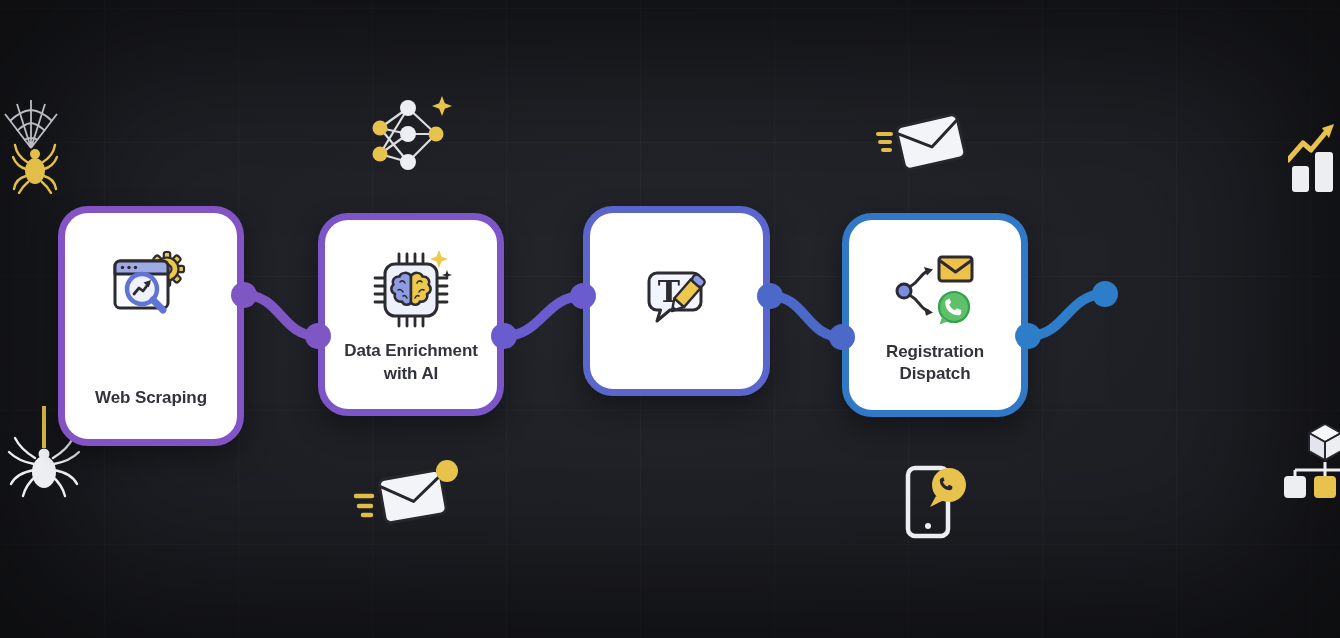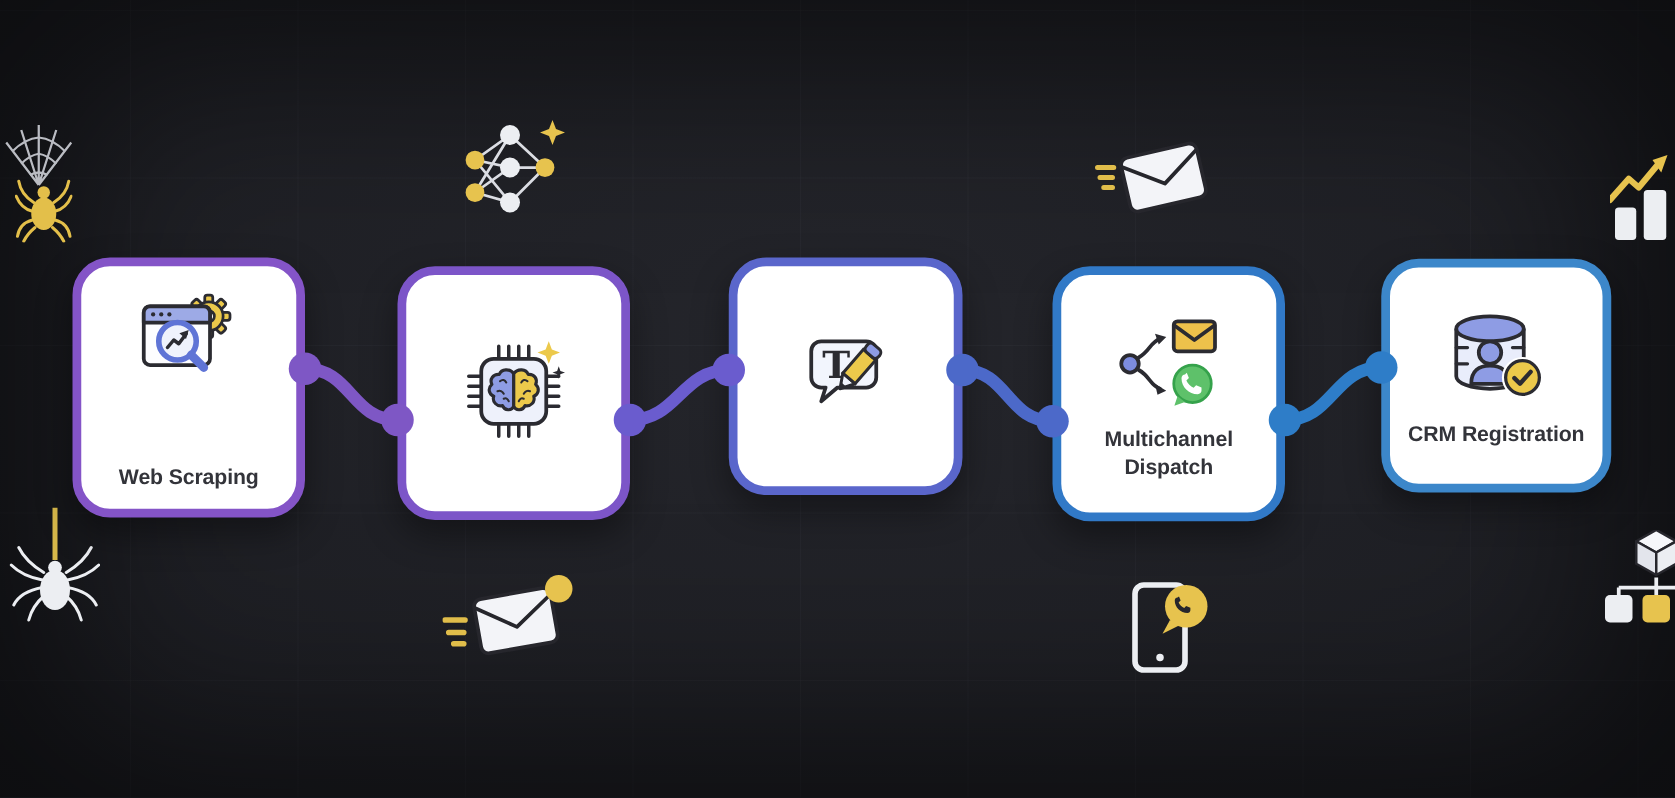--- a/index.html
+++ b/index.html
@@ -120,21 +120,21 @@
       <polygon points="32,9 16,18 16,36 32,27" fill="#eceef2"></polygon>
     </g>
     <g stroke="#eceef2" stroke-width="3" fill="none">
       <path d="M43 38 V46 M13 46 H73 M13 46 V52 M43 46 V52 M73 46 V52"></path>
     </g>
     <rect x="2" y="52" width="22" height="22" rx="4" fill="#eceef2"></rect>
     <rect x="32" y="52" width="22" height="22" rx="4" fill="#e7c34e"></rect>
     <rect x="62" y="52" width="22" height="22" rx="4" fill="#eceef2"></rect>
   </svg>
 
-  <div class="card" style="left: 58px; top: 206px; width: 186px; height: 208px; gap: 48px; --bc: #8454c7;">
+  <div class="card" style="left: 58px; top: 206px; width: 186px; height: 240px; gap: 48px; --bc: #8454c7;">
     <svg class="icon" width="90" height="92" viewBox="0 0 90 90">
       <g transform="translate(61,25)">
         <g fill="#ecc94b" stroke="#2b2b31" stroke-width="2.2" stroke-linejoin="round">
           <rect x="-3.2" y="-17" width="6.4" height="8" rx="2"></rect>
           <rect x="-3.2" y="-17" width="6.4" height="8" rx="2" transform="rotate(45)"></rect>
           <rect x="-3.2" y="-17" width="6.4" height="8" rx="2" transform="rotate(90)"></rect>
           <rect x="-3.2" y="-17" width="6.4" height="8" rx="2" transform="rotate(135)"></rect>
           <rect x="-3.2" y="-17" width="6.4" height="8" rx="2" transform="rotate(180)"></rect>
           <rect x="-3.2" y="-17" width="6.4" height="8" rx="2" transform="rotate(225)"></rect>
           <rect x="-3.2" y="-17" width="6.4" height="8" rx="2" transform="rotate(270)"></rect>
@@ -165,20 +165,21 @@
         <path d="M71 33 H81 M71 41 H81 M71 49 H81 M71 57 H81"></path>
       </g>
       <rect x="19" y="19" width="52" height="52" rx="10" fill="#eef1fb" stroke="#2b2b31" stroke-width="3"></rect>
       <path d="M45 31 C42 26.5 35 27 33.5 31.5 C28.5 31 25.5 35.5 27.5 39.5 C24 42.5 25 47.5 29 49 C27.5 53.5 31.5 57.5 36 56.5 C37.5 60.5 43.5 61 45 57 Z" fill="#8e9ce4" stroke="#2b2b31" stroke-width="2.5" stroke-linejoin="round"></path>
       <path d="M45 31 C48 26.5 55 27 56.5 31.5 C61.5 31 64.5 35.5 62.5 39.5 C66 42.5 65 47.5 61 49 C62.5 53.5 58.5 57.5 54 56.5 C52.5 60.5 46.5 61 45 57 Z" fill="#ecc94b" stroke="#2b2b31" stroke-width="2.5" stroke-linejoin="round"></path>
       <path d="M34 37 c2 -2 4 -1 5 1 M32 45 c2 -1 4 0 5 2 M37 51 c2 -1 3 0 4 2" fill="none" stroke="#2b2b31" stroke-width="1.6" stroke-linecap="round"></path>
       <path d="M56 37 c-2 -2 -4 -1 -5 1 M58 45 c-2 -1 -4 0 -5 2 M53 51 c-2 -1 -3 0 -4 2" fill="none" stroke="#2b2b31" stroke-width="1.6" stroke-linecap="round"></path>
       <path d="M73 5 L75.5 11.5 L82 14 L75.5 16.5 L73 23 L70.5 16.5 L64 14 L70.5 11.5 Z" fill="#ecc94b"></path>
       <path d="M81 25 L82.3 28.7 L86 30 L82.3 31.3 L81 35 L79.7 31.3 L76 30 L79.7 28.7 Z" fill="#2b2b31"></path>
     </svg>
+    <div class="label">Data Enrichment with AI</div>
   </div>
 
   <div class="card" style="left: 583px; top: 206px; width: 187px; height: 190px; --bc: #5a66cb;">
     <svg class="icon" width="90" height="92" viewBox="0 0 90 90">
       <path d="M25 19 H61 C65.4 19 69 22.6 69 27 V48 C69 52.4 65.4 56 61 56 H38 L25 67 L28.5 56 H25 C20.6 56 17 52.4 17 48 V27 C17 22.6 20.6 19 25 19 Z" fill="#f2f5fd" stroke="#2b2b31" stroke-width="3" stroke-linejoin="round"></path>
       <text x="37" y="48" font-size="30" font-weight="bold" font-family="'DejaVu Serif',serif" fill="#2b2b31" text-anchor="middle">T</text>
       <g transform="translate(40,57) rotate(-49)">
         <polygon points="0,0 11,-6.5 11,6.5" fill="#f0f3fc" stroke="#2b2b31" stroke-width="2.4" stroke-linejoin="round"></polygon>
         <polygon points="0,0 4.5,-2.7 4.5,2.7" fill="#2b2b31"></polygon>
         <rect x="11" y="-6.5" width="25" height="13" fill="#ecc94b" stroke="#2b2b31" stroke-width="2.4"></rect>
@@ -193,36 +194,23 @@
       <path d="M21 40 C30 35 30 28 38 25" fill="none" stroke="#2b2b31" stroke-width="3" stroke-linecap="round"></path>
       <polygon points="43,23.5 34,21 37,29.5" fill="#2b2b31"></polygon>
       <path d="M21 50 C30 55 30 62 38 65" fill="none" stroke="#2b2b31" stroke-width="3" stroke-linecap="round"></path>
       <polygon points="43,66.5 34,61 36,69.8" fill="#2b2b31"></polygon>
       <rect x="49" y="11" width="33" height="24" rx="3" fill="#eec14b" stroke="#2b2b31" stroke-width="3"></rect>
       <path d="M49 14 L65.5 26 L82 14" fill="none" stroke="#2b2b31" stroke-width="3" stroke-linejoin="round"></path>
       <circle cx="64" cy="61" r="15" fill="#5ec16a" stroke="#35a24b" stroke-width="2.2"></circle>
       <path d="M52 71 L49.5 78.5 L58 75.5 Z" fill="#5ec16a"></path>
       <path d="M58 53.5 c-1.5 0 -2.8 1.3 -2.8 3 c0 7 5.8 12.8 13 12.8 c1.7 0 3 -1.3 3 -2.9 l0 -2.4 -4.3 -1.8 -2 2 c-2.6 -1.2 -4.7 -3.2 -5.8 -5.8 l2 -2 -1.7 -4.2 Z" fill="#fff"></path>
     </svg>
-    <div class="label">Multichannel Dispatch</div>
-  </div>
-
-  <div class="card" style="left: 1105px; top: 207px; width: 184px; height: 187px; --bc: #3c87ca;">
-    <svg class="icon" width="90" height="92" viewBox="0 0 90 90">
-      <path d="M13 21 V59 C13 64.5 25 69 40 69 C55 69 67 64.5 67 59 V21" fill="#e9edfb" stroke="#2b2b31" stroke-width="3"></path>
-      <ellipse cx="40" cy="21" rx="27" ry="10" fill="#8e9ce4" stroke="#2b2b31" stroke-width="3"></ellipse>
-      <path d="M13 36 h9 M13 49 h9 M58 36 h9 M58 49 h9" stroke="#2b2b31" stroke-width="2.6" stroke-linecap="round"></path>
-      <circle cx="40" cy="40" r="9" fill="#8e9ce4" stroke="#2b2b31" stroke-width="3"></circle>
-      <path d="M25 65 C25 54.5 31.5 50.5 40 50.5 C48.5 50.5 55 54.5 55 65 Z" fill="#8e9ce4" stroke="#2b2b31" stroke-width="3" stroke-linejoin="round"></path>
-      <circle cx="66" cy="60" r="16.5" fill="#fff"></circle>
-      <circle cx="66" cy="60" r="13.5" fill="#ecc94b" stroke="#2b2b31" stroke-width="2.6"></circle>
-      <path d="M59.5 60.5 L64 65 L72.5 55.5" fill="none" stroke="#2b2b31" stroke-width="3.5" stroke-linecap="round" stroke-linejoin="round"></path>
-    </svg>
-    <div class="label">CRM Registration</div>
-  </div>
+    <div class="label">Registration Dispatch</div>
+  </div>
+
 
   <svg class="connectors" width="1340" height="638">
     <g class="connector" style="--c: #7e57c5;">
       <path d="M244 295 C281 295 281 336 318 336"></path>
       <circle cx="244" cy="295" r="13"></circle>
         <circle cx="318" cy="336" r="13"></circle>
     </g>
     <g class="connector" style="--c: #6a5cce;">
       <path d="M504 336 C542 336 545 296 583 296"></path>
       <circle cx="504" cy="336" r="13"></circle>

